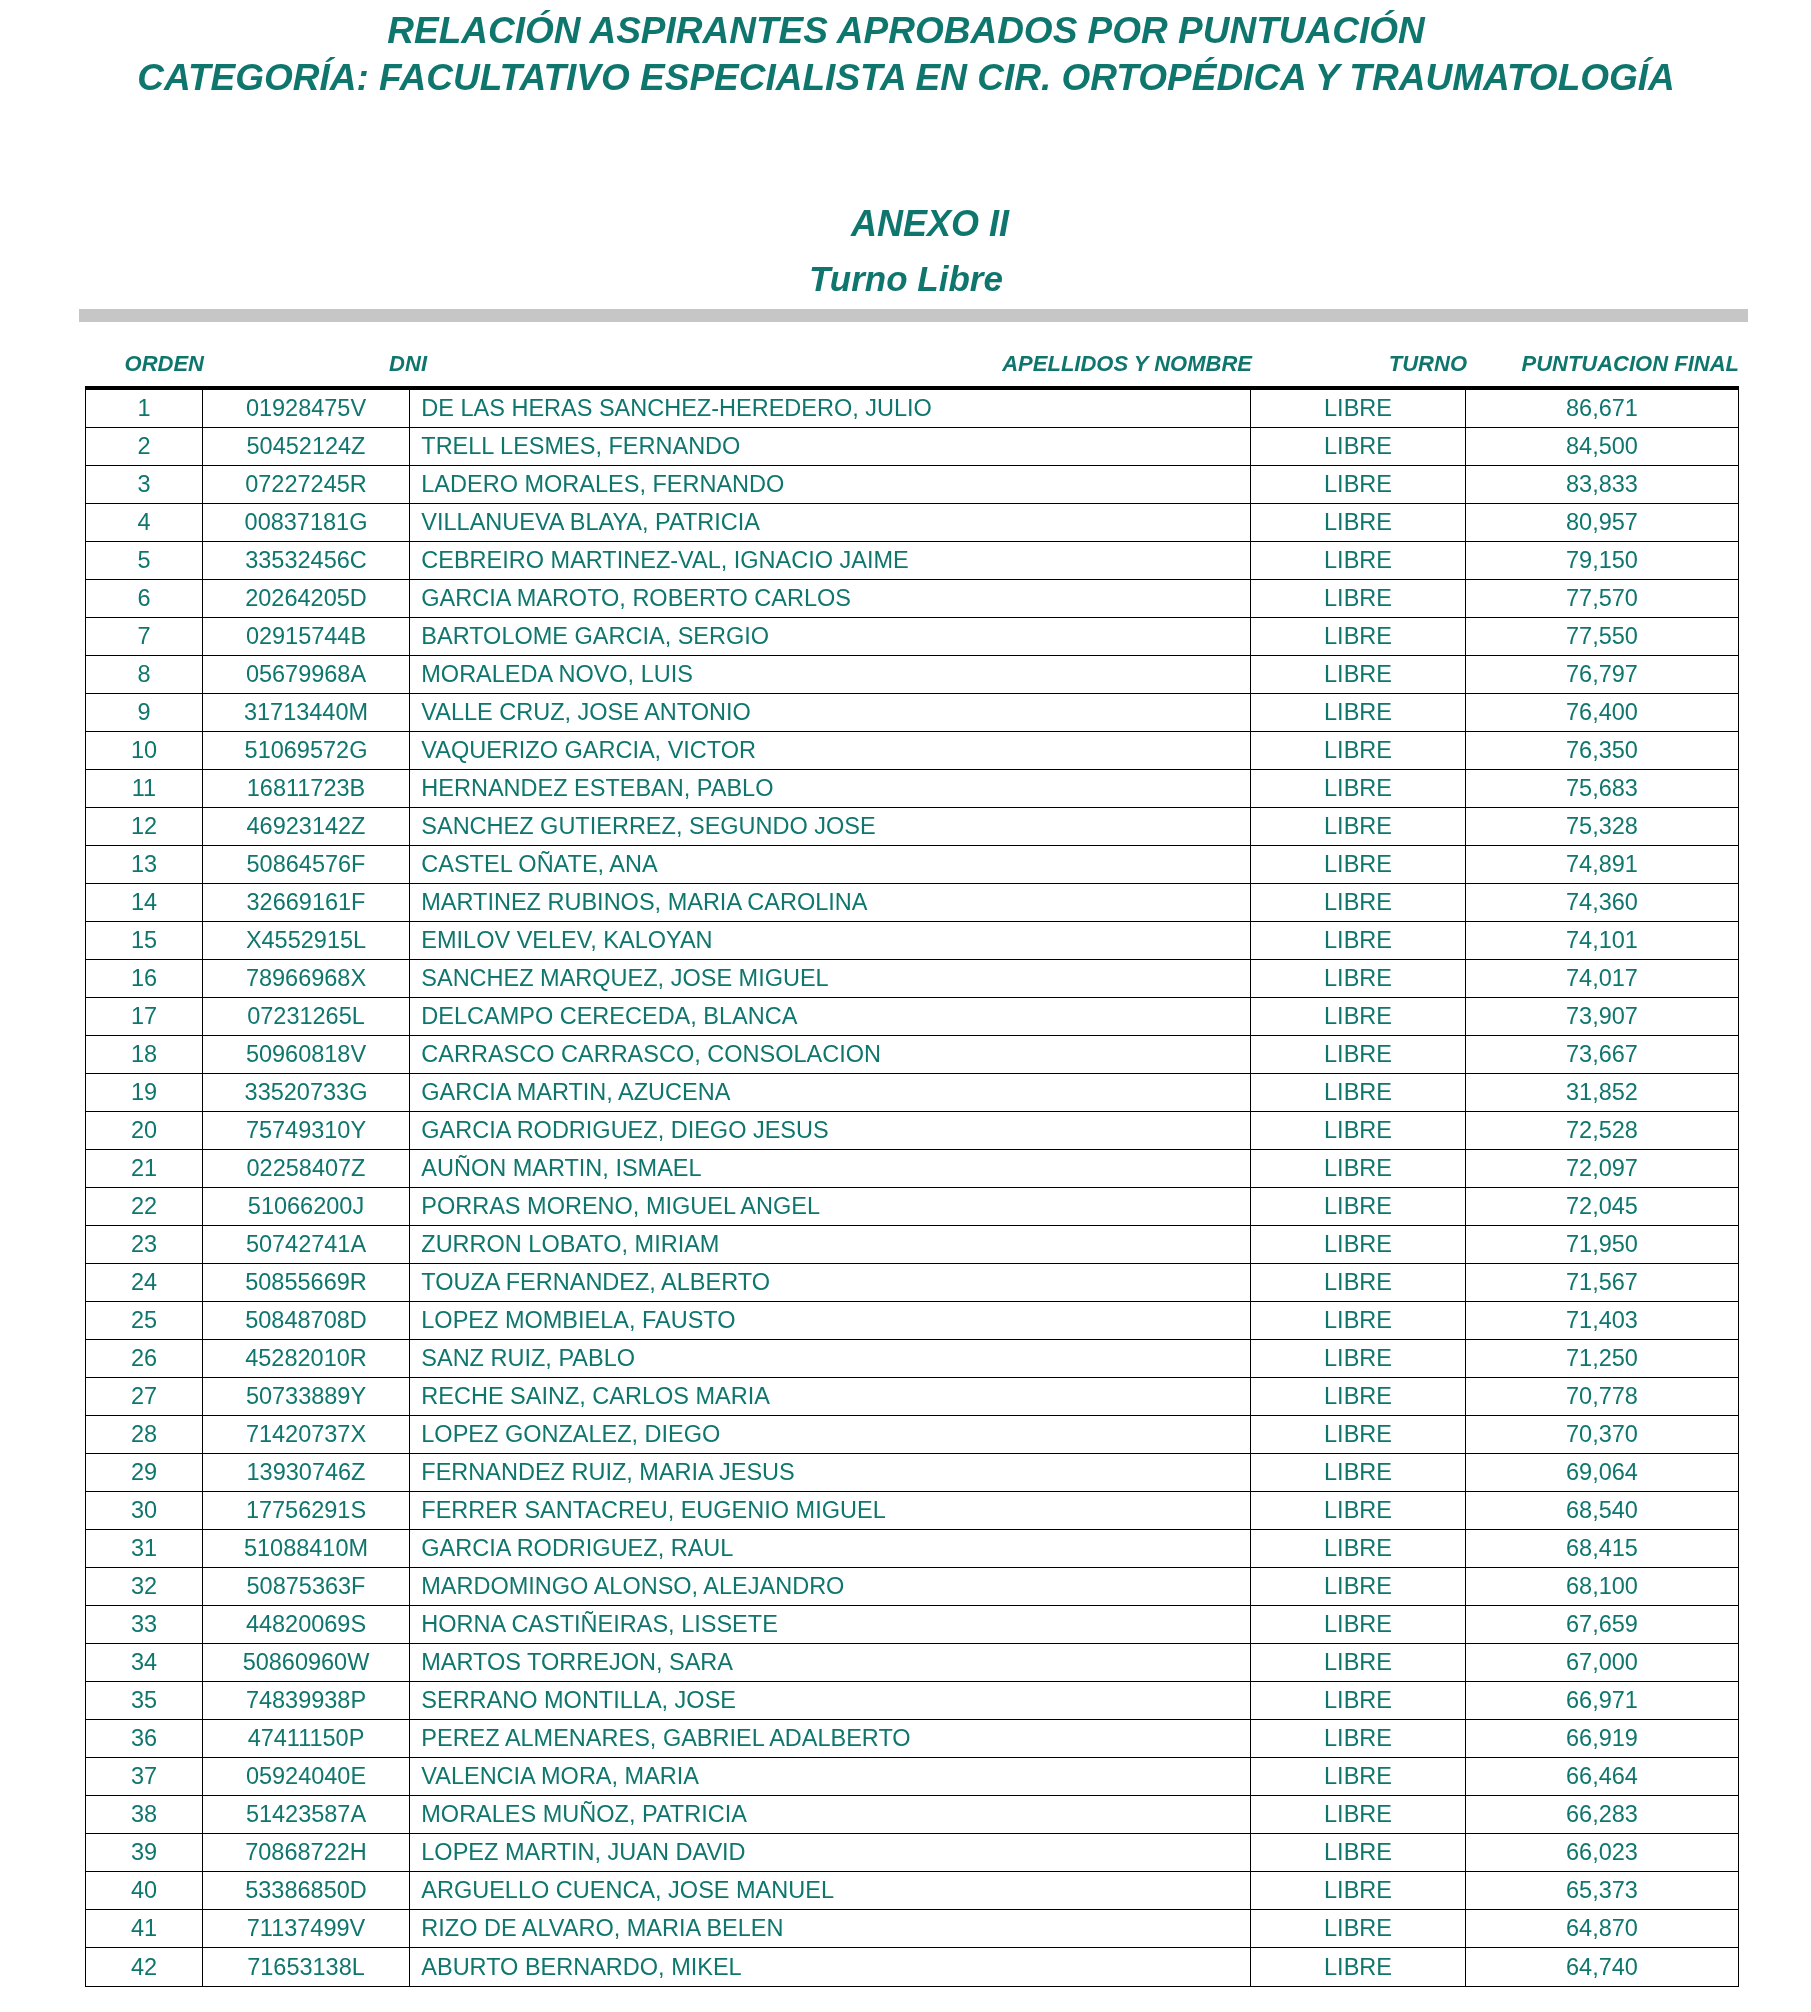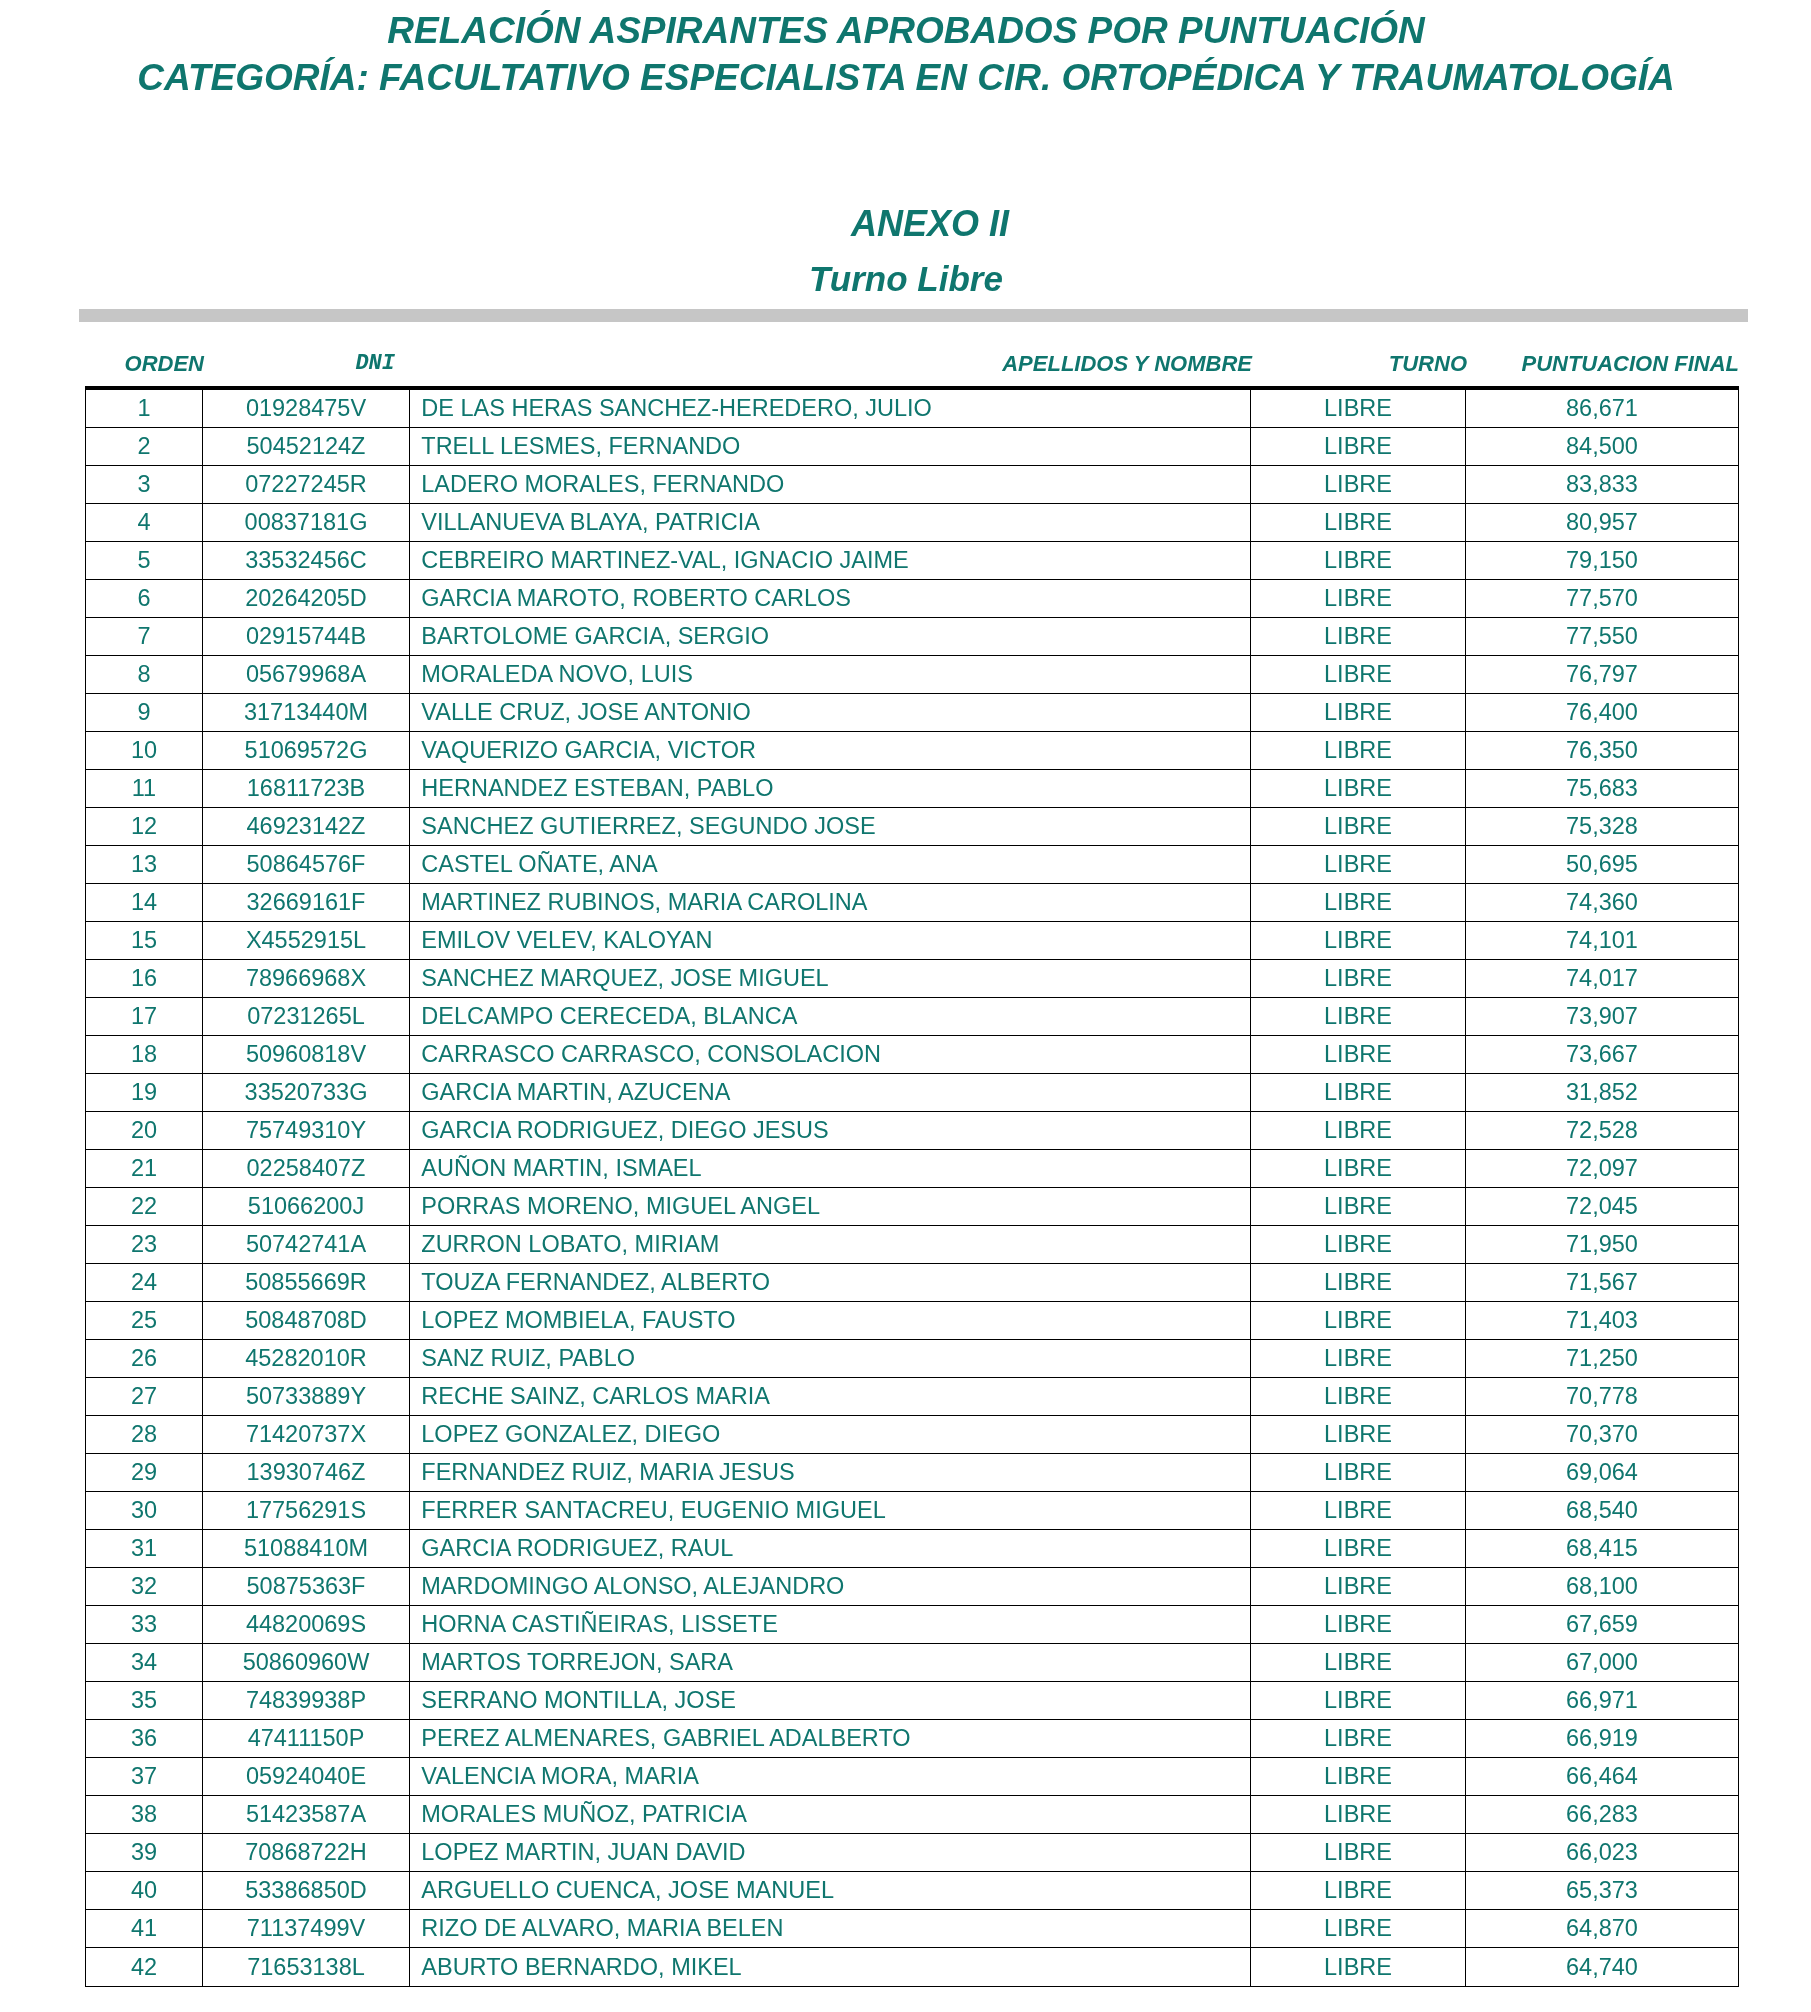--- a/index.html
+++ b/index.html
@@ -42,21 +42,21 @@
     top: 348px;
     height: 32px;
     font-size: 22px;
     font-weight: bold;
     font-style: italic;
     text-align: right;
     white-space: nowrap;
     line-height: 32px;
   }
   .h-orden { left: 85px;  width: 119px; }
-  .h-dni   { left: 188px;  width: 207px; font-family: Liberation Mono, monospace; }
+  .h-dni   { left: 220px;  width: 207px; }
   .h-nombre{ left: 411px;  width: 841px; }
   .h-turno { left: 1252px; width: 215px; }
   .h-punt  { left: 1466px; width: 273px; }
   .results-table {
     position: absolute;
     left: 85px;
     top: 386px;
     width: 1654px;
     box-sizing: border-box;
     border: 1.6px solid #000;
@@ -194,21 +194,21 @@
         <div class="cell b">46923142Z</div>
         <div class="cell b name">SANCHEZ GUTIERREZ, SEGUNDO JOSE</div>
         <div class="cell b">LIBRE</div>
         <div class="cell">75,328</div>
       </div>
       <div class="row">
         <div class="cell b">13</div>
         <div class="cell b">50864576F</div>
         <div class="cell b name">CASTEL OÑATE, ANA</div>
         <div class="cell b">LIBRE</div>
-        <div class="cell">50,695</div>
+        <div class="cell">74,891</div>
       </div>
       <div class="row">
         <div class="cell b">14</div>
         <div class="cell b">32669161F</div>
         <div class="cell b name">MARTINEZ RUBINOS, MARIA CAROLINA</div>
         <div class="cell b">LIBRE</div>
         <div class="cell">74,360</div>
       </div>
       <div class="row">
         <div class="cell b">15</div>

